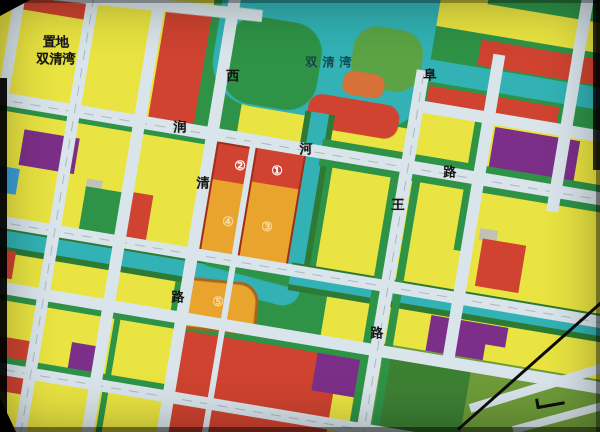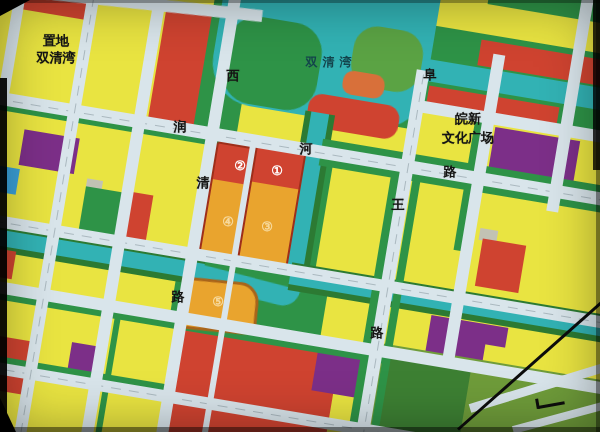--- a/index.html
+++ b/index.html
@@ -1,17 +1,17 @@
 <!DOCTYPE html>
 <html style="--c-yellow: #e9e441; --c-red: #cf4330; --c-orange: #e9a42e; --c-purple: #7c2f88; --c-green: #2e9347; --c-darkgreen: #2c7a33; --c-olive: #6f9c3a; --c-water: #32b2b4; --c-road: #d9e5eb; --c-border_red: #9e2e1a; --c-border_brown: #a8641a; --c-blue: #3aa0d8;"><head>
 <meta charset="utf-8">
 <style>
   html,body{margin:0;padding:0;background:#1c1c1c;}
   .screen{position:relative;width:600px;height:432px;overflow:hidden;background:#222;
-          font-family:Liberation Mono, monospace;}
+          font-family:Liberation Serif, serif;}
   .maplayer{position:absolute;left:-150px;top:-134px;width:900px;height:700px;
             transform:rotate(9.5deg);transform-origin:450px 350px;filter:blur(.5px);}
   .p{position:absolute;}
   .base{left:0;top:0;width:900px;height:700px;background:var(--c-yellow,#e9e441);}
   .road{background:var(--c-road,#d9e5eb);}
   .road.cl::after{content:"";position:absolute;left:4px;right:4px;top:50%;height:1px;
       background:repeating-linear-gradient(90deg,#aab8bf 0 10px,transparent 10px 18px);}
   .road.clv::after{content:"";position:absolute;top:4px;bottom:4px;left:50%;width:1px;
       background:repeating-linear-gradient(180deg,#aab8bf 0 10px,transparent 10px 18px);}
   .green{background:var(--c-green,#2e9347);}
@@ -151,24 +151,20 @@
 
     <div class="rail" style="left:458px;top:428px;width:194px;height:3px;transform:rotate(-41.5deg);"></div>
     <div class="rail" style="left:538px;top:406px;width:27px;height:3px;transform:rotate(-10deg);"></div>
     <div class="rail" style="left:536px;top:399px;width:3px;height:10px;transform:rotate(-10deg);"></div>
 
     <div class="lab two" style="left:56px;top:50px;">
       <div>置地</div>
       <div>双清湾</div>
     </div>
     <div class="lab lake" style="left:331px;top:62px;">双清湾</div>
-    <div class="lab two" style="left:468px;top:129px;line-height:19px;">
-      <div>皖新</div>
-      <div>文化广场</div>
-    </div>
 
     <div class="lab" style="left:180px;top:127px;">润</div>
     <div class="lab" style="left:306px;top:149px;">河</div>
     <div class="lab" style="left:450px;top:172px;">路</div>
 
     <div class="lab" style="left:233px;top:76px;">西</div>
     <div class="lab" style="left:203px;top:183px;">清</div>
     <div class="lab" style="left:178px;top:297px;">路</div>
 
     <div class="lab" style="left:430px;top:75px;">阜</div>

